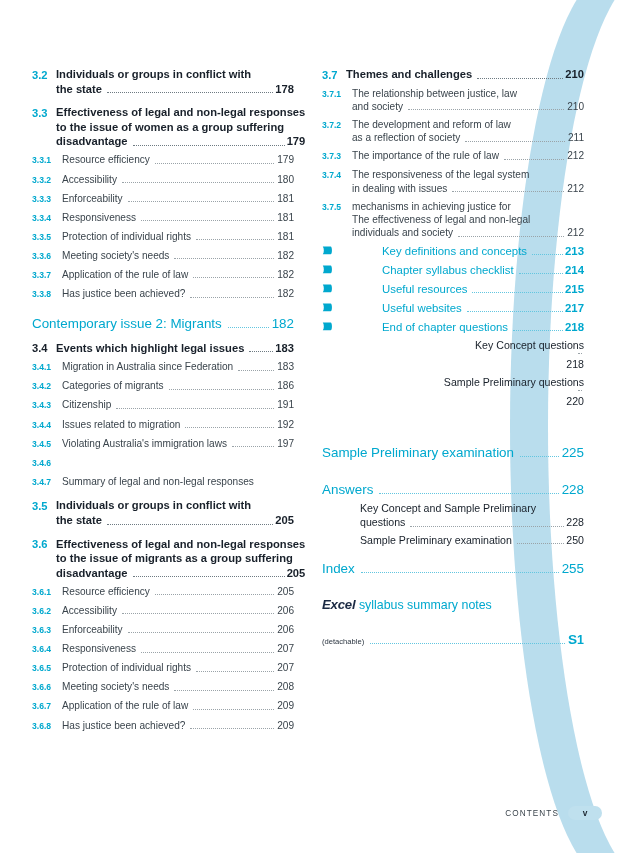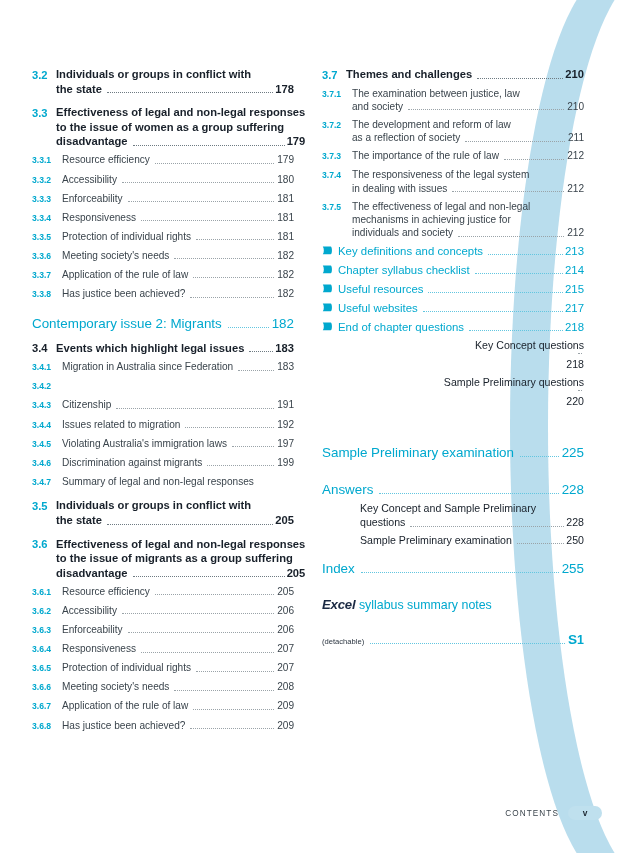--- a/index.html
+++ b/index.html
@@ -85,26 +85,26 @@
 
   
   .bullet{
     margin-top:3px;display:flex;align-items:flex-end;
     color:#00a8ce;font-size:11.4px;line-height:16px;
   }
   .bullet .marker{
     flex:0 0 16px;position:relative;height:16px;
   }
   .bullet .marker svg{position:absolute;left:0;top:3.5px;}
-  .bullet .t{white-space:nowrap;}
+  .bullet .t{white-space:nowrap;margin-left:44px;}
   .bullet .dots{
     flex:1 1 auto;min-width:4px;margin:0 2px 3.5px 5px;
     border-bottom:1.7px dotted #62c6e0;height:1px;
   }
-  .bullet .pg{flex:0 0 auto;font-weight:normal;}
+  .bullet .pg{flex:0 0 auto;font-weight:bold;}
 
   
   .plainsub{
     margin-top:3px;margin-left:38px;display:flex;align-items:flex-end;
     color:#18202a;font-size:10.6px;line-height:14.5px;
   }
   .plainsub .dots{
     flex:1 1 auto;min-width:4px;margin:0 2px 3px 5px;
     border-bottom:1.5px dotted #9aa3a8;height:1px;
   }
@@ -284,20 +284,27 @@
           <div class="body">
             <div class="line">
               <span class="t">Migration in Australia since Federation</span>
               <div class="dots"></div>
               <span class="pg">183</span>
             </div>
           </div>
         </div>
         <div class="lvl3">
           <div class="sec">3.4.2</div>
+          <div class="body">
+            <div class="line">
+              <span class="t">Categories of migrants</span>
+              <div class="dots"></div>
+              <span class="pg">186</span>
+            </div>
+          </div>
         </div>
         <div class="lvl3">
           <div class="sec">3.4.3</div>
           <div class="body">
             <div class="line">
               <span class="t">Citizenship</span>
               <div class="dots"></div>
               <span class="pg">191</span>
             </div>
           </div>
@@ -317,27 +324,20 @@
           <div class="body">
             <div class="line">
               <span class="t">Violating Australia's immigration laws</span>
               <div class="dots"></div>
               <span class="pg">197</span>
             </div>
           </div>
         </div>
         <div class="lvl3">
           <div class="sec">3.4.6</div>
-          <div class="body">
-            <div class="line">
-              <span class="t">Discrimination against migrants</span>
-              <div class="dots"></div>
-              <span class="pg">199</span>
-            </div>
-          </div>
         </div>
         <div class="lvl3">
           <div class="sec">3.4.7</div>
           <div class="body">
             <div class="line">
               <span class="t">Summary of legal and non-legal responses</span>
             </div>
           </div>
         </div>
         <div class="lvl2">
@@ -458,21 +458,21 @@
               <span class="t">Themes and challenges</span>
               <div class="dots"></div>
               <span class="pg">210</span>
             </div>
           </div>
         </div>
         <div class="lvl3">
           <div class="sec">3.7.1</div>
           <div class="body">
             <div class="line">
-              <span class="t">The examination between justice, law</span>
+              <span class="t">The relationship between justice, law</span>
             </div>
             <div class="line">
               <span class="t">and society</span>
               <div class="dots"></div>
               <span class="pg">210</span>
             </div>
           </div>
         </div>
         <div class="lvl3">
           <div class="sec">3.7.2</div>
@@ -507,24 +507,24 @@
               <span class="t">in dealing with issues</span>
               <div class="dots"></div>
               <span class="pg">212</span>
             </div>
           </div>
         </div>
         <div class="lvl3">
           <div class="sec">3.7.5</div>
           <div class="body">
             <div class="line">
+              <span class="t">mechanisms in achieving justice for</span>
+            </div>
+            <div class="line">
               <span class="t">The effectiveness of legal and non-legal</span>
-            </div>
-            <div class="line">
-              <span class="t">mechanisms in achieving justice for</span>
             </div>
             <div class="line">
               <span class="t">individuals and society</span>
               <div class="dots"></div>
               <span class="pg">212</span>
             </div>
           </div>
         </div>
         <div class="bullet">
           <span class="marker">

